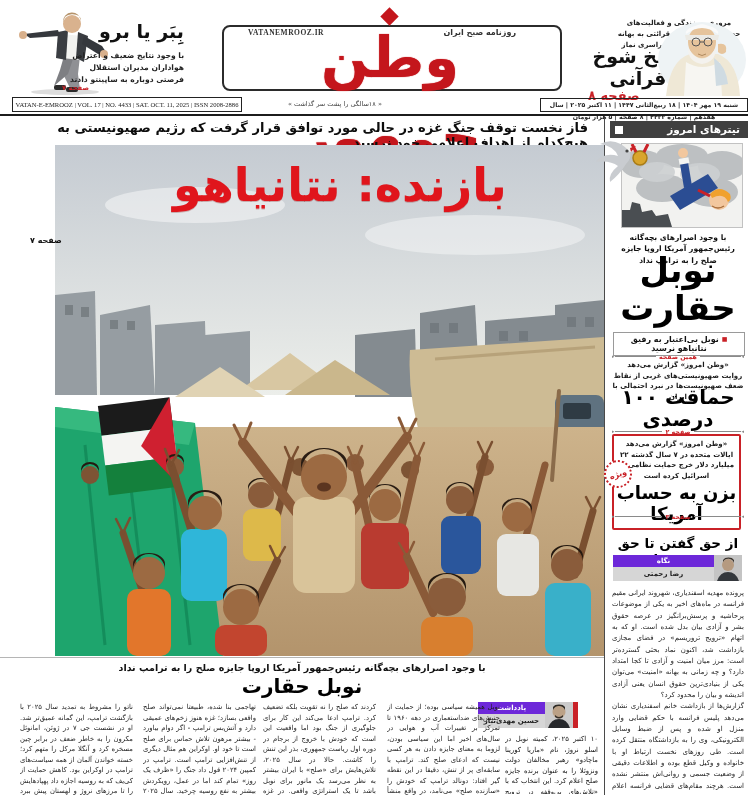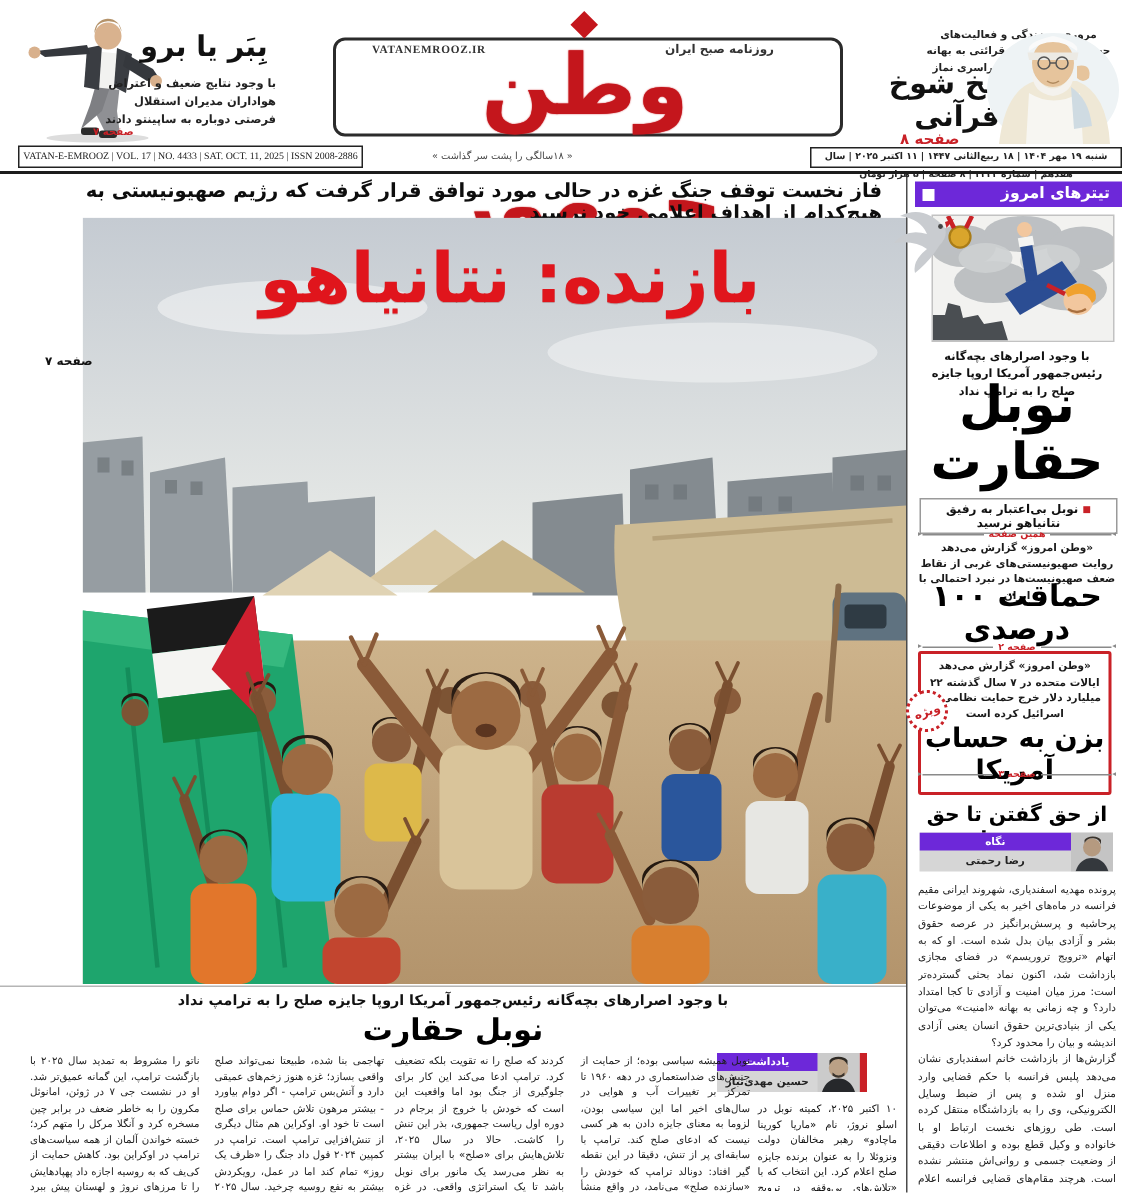--- a/index.html
+++ b/index.html
@@ -4,49 +4,49 @@
 <style>
   html,body{margin:0;padding:0;background:#ffffff;}
   .page{position:relative;width:748px;height:800px;background:#fff;overflow:hidden;
         font-family:"DejaVu Sans",sans-serif;color:#111;}
   .abs{position:absolute;}
   .b{font-weight:bold;}
   .rt{text-align:right;}
   .red{color:#c92127;}
   .just{text-align:justify;}
   
-  .sport-headline{left:88px;top:22px;width:96px;font-size:19px;line-height:1.05;text-align:center;}
+  .sport-headline{left:88px;top:22px;width:96px;font-size:19px;line-height:1.05;text-align:right;}
   .sport-sub{left:66px;top:50px;width:118px;font-size:7.6px;line-height:1.55;color:#222;}
   .sport-pageref{left:62px;top:84px;font-size:6.8px;}
   .english-box{left:12px;top:97px;width:228px;height:13px;border:1px solid #222;direction:ltr;
                font-family:"Liberation Serif",serif;font-size:6.6px;line-height:13px;text-align:center;color:#222;}
   .masthead-box{left:222px;top:25px;width:336px;height:62px;border:2px solid #2b2b2b;border-radius:8px;}
   .masthead-tagline{right:232px;top:28px;font-size:8px;color:#333;}
   .masthead-site{left:248px;top:28px;font-size:7.5px;letter-spacing:.5px;color:#333;
                  font-family:"Liberation Serif",serif;}
   .logo{left:225px;top:18px;width:330px;height:80px;font-size:56px;line-height:80px;text-align:center;
         color:#c4161c;letter-spacing:-2px;text-shadow:0 0 1px #c4161c;}
   .logo-diamond{left:383px;top:10px;width:13px;height:13px;background:#c4161c;transform:rotate(45deg);}
   .masthead-note{left:288px;top:100px;width:170px;font-size:6.5px;color:#444;text-align:left;}
   .cleric-kicker{left:612px;top:18px;width:134px;font-size:7px;line-height:1.6;color:#222;text-align:center;}
   .cleric-headline{left:592px;top:46px;width:92px;font-size:19px;line-height:1.15;text-align:center;z-index:1;}
-  .cleric-pageref{left:600px;top:88px;font-size:10px;}
+  .cleric-pageref{left:588px;top:88px;font-size:13px;}
   .cleric-art{left:656px;top:14px;z-index:2;}
   .date-box{left:540px;top:98px;width:206px;height:12px;border:1px solid #222;font-size:6.2px;
             line-height:12px;text-align:center;color:#222;}
   .header-rule{left:0;top:114px;width:748px;height:2px;background:#1c1c1c;}
   
   .lead-kicker{right:160px;top:120px;width:582px;font-size:13px;color:#0d0d0d;text-align:right;}
   .photo-frame{left:55px;top:145px;width:549px;height:511px;overflow:hidden;}
   .lead-headline{left:100px;top:158px;width:480px;text-align:center;font-size:46px;letter-spacing:-2px;
                  color:#e0151c;z-index:3;text-shadow:0 1px 0 rgba(120,0,0,.25);}
   .lead-pageref{left:30px;top:236px;font-size:8px;color:#111;}
   .v-divider{left:604px;top:118px;width:1px;height:677px;background:#4a4a4a;}
   
-  .sb-header{left:610px;top:121px;width:138px;height:17px;background:#6d28d9;color:#fff;font-size:10.5px;
+  .sb-header{left:610px;top:121px;width:138px;height:17px;background:#404040;color:#fff;font-size:10.5px;
              line-height:17px;padding-right:8px;box-sizing:border-box;text-align:right;}
   .sb-header .sq{position:absolute;left:5px;top:4.5px;width:8px;height:8px;background:#fff;}
   .dove{left:590px;top:134px;z-index:2;}
   .sb-cartoon{left:621px;top:143px;width:122px;height:85px;border:1px solid #c2c2c2;box-sizing:border-box;}
   .sb1-kicker{left:612px;top:232px;width:132px;font-size:7.6px;line-height:1.5;text-align:center;}
   .sb1-headline{left:612px;top:251px;width:132px;font-size:34px;line-height:1.12;text-align:center;color:#000;}
   .sb1-subbox{left:613px;top:332px;width:128px;border:1px solid #9a9a9a;font-size:8px;padding:2px 1px;
               text-align:center;background:#fff;}
   .bullet-sq{color:#c92127;font-size:6px;vertical-align:1px;}
   .sb-divider{left:612px;width:132px;height:8px;display:flex;align-items:center;}

